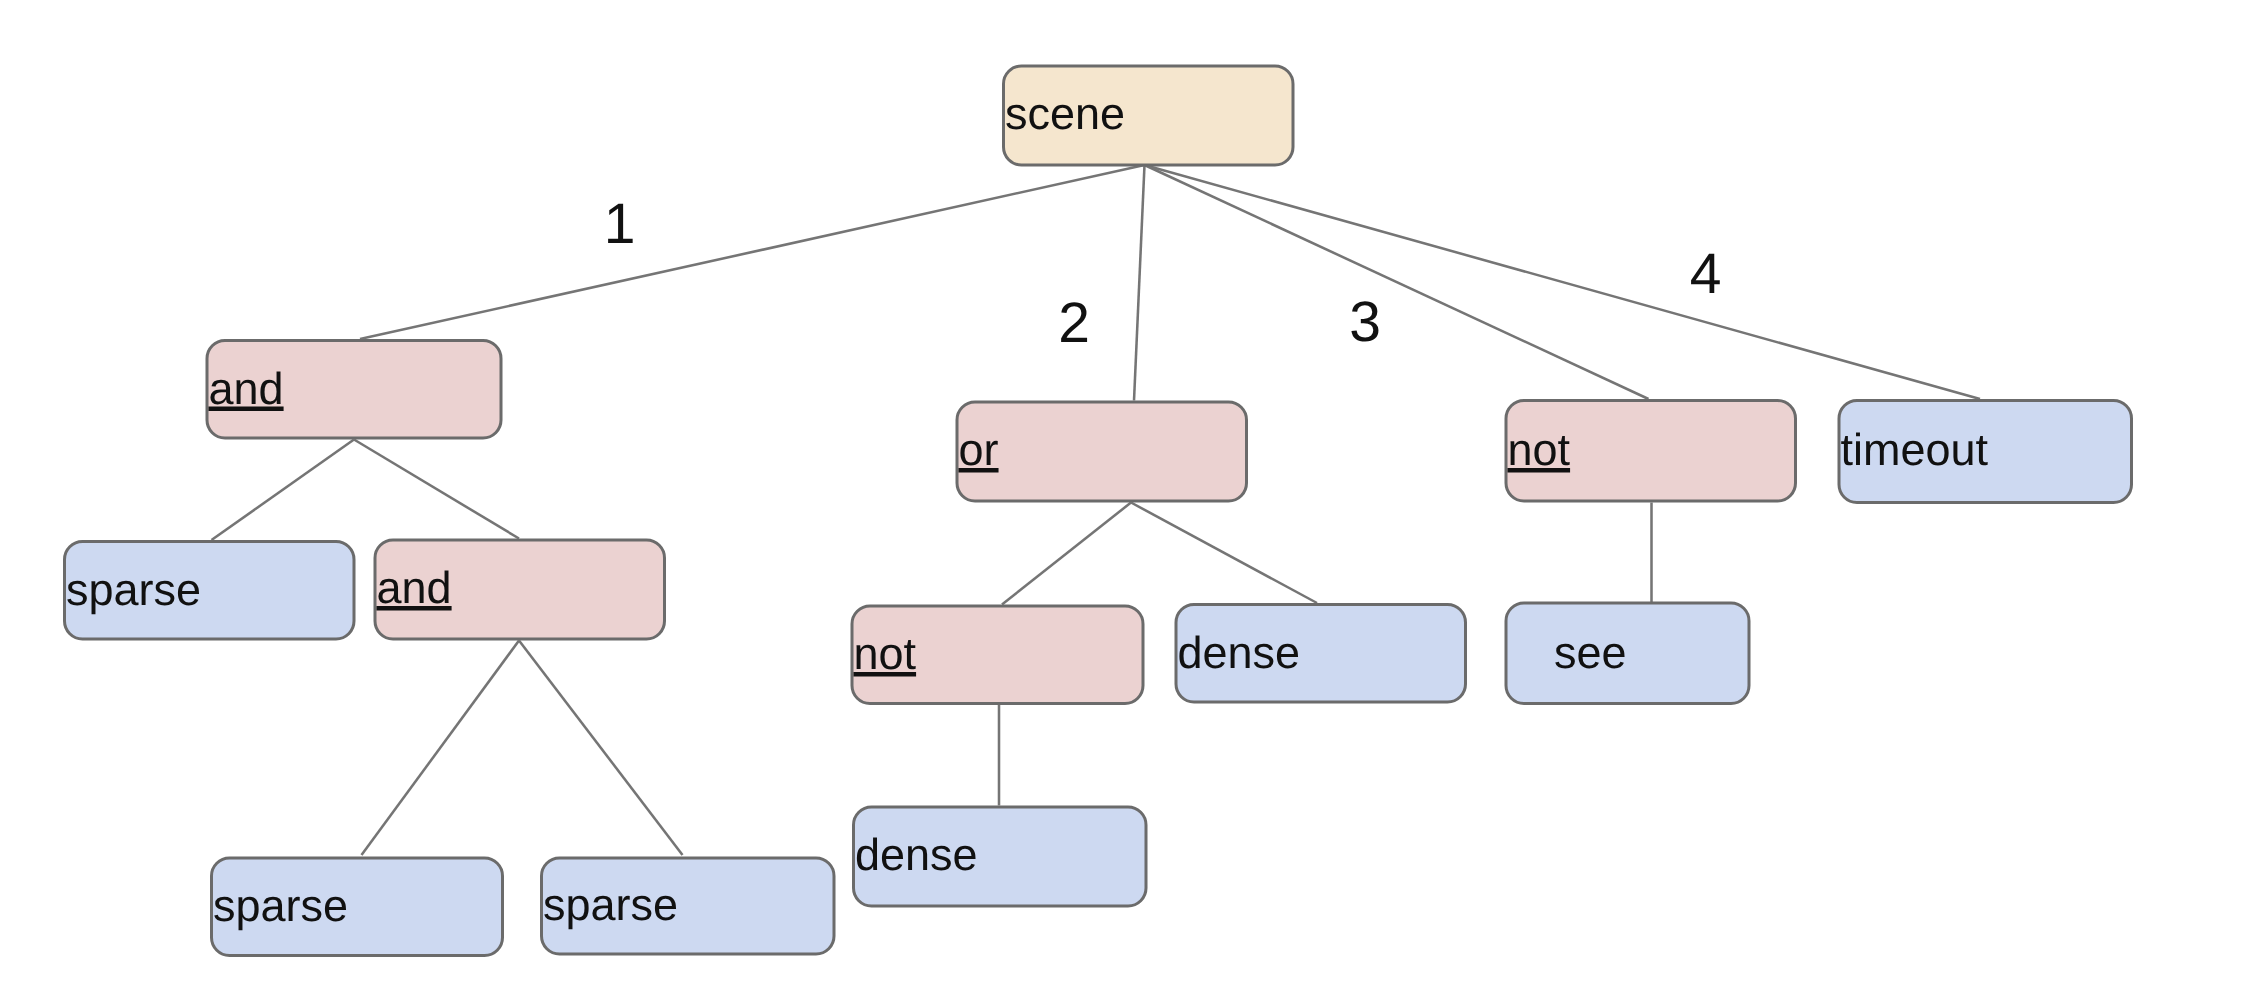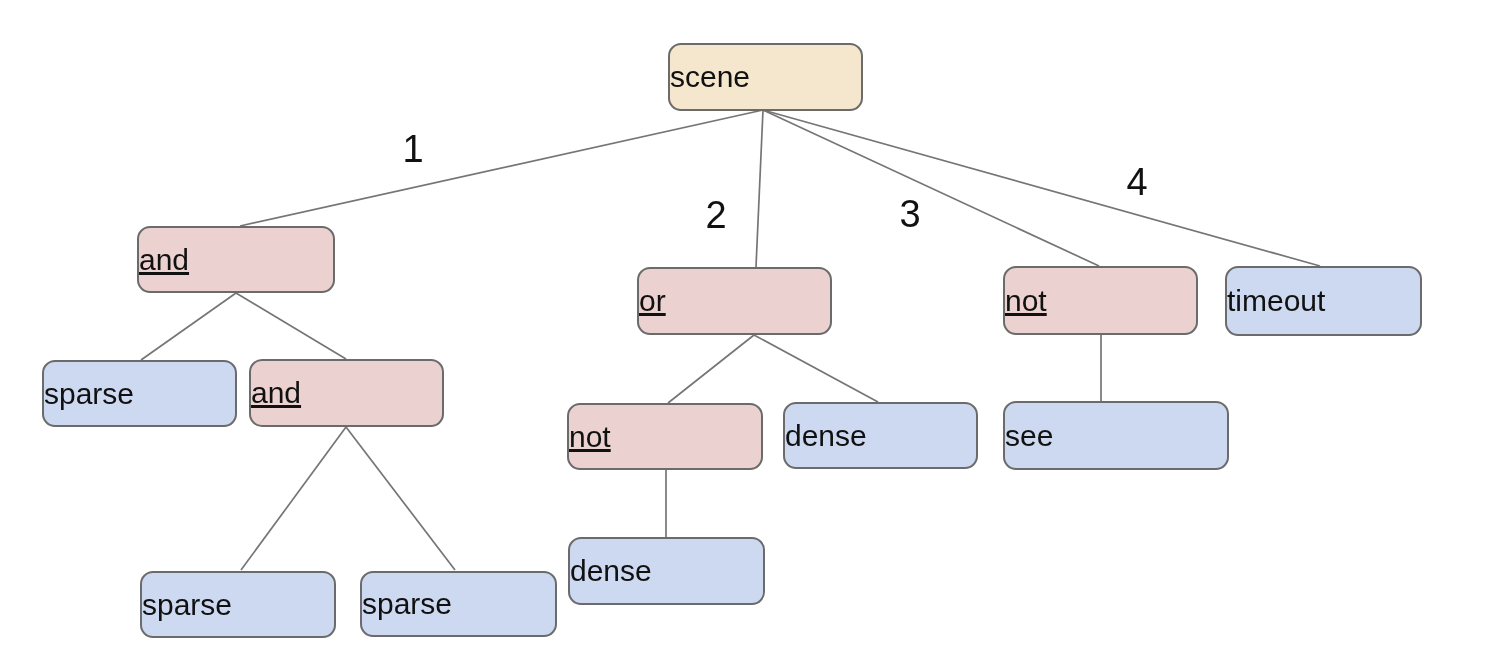--- a/index.html
+++ b/index.html
@@ -100,21 +100,21 @@
     </div>
   <div class="node node--op" style="left:249px;  top:359px; width:195px; height:68px;">
       <span>and</span>
     </div>
   <div class="node node--op" style="left:567px;  top:403px; width:196px; height:67px;">
       <span>not</span>
     </div>
   <div class="node node--leaf" style="left:783px;  top:402px; width:195px; height:67px;">
       <span>dense</span>
     </div>
-  <div class="node node--leaf" style="left:1003px; top:401px; width:226px; height:69px;">
+  <div class="node node--leaf" style="left:1003px; top:401px; width:164px; height:69px;padding-left:31px;">
       <span>see</span>
     </div>
   <div class="node node--leaf" style="left:140px;  top:571px; width:196px; height:67px;">
       <span>sparse</span>
     </div>
   <div class="node node--leaf" style="left:360px;  top:571px; width:197px; height:66px;">
       <span>sparse</span>
     </div>
   <div class="node node--leaf" style="left:568px;  top:537px; width:197px; height:68px;">
       <span>dense</span>

